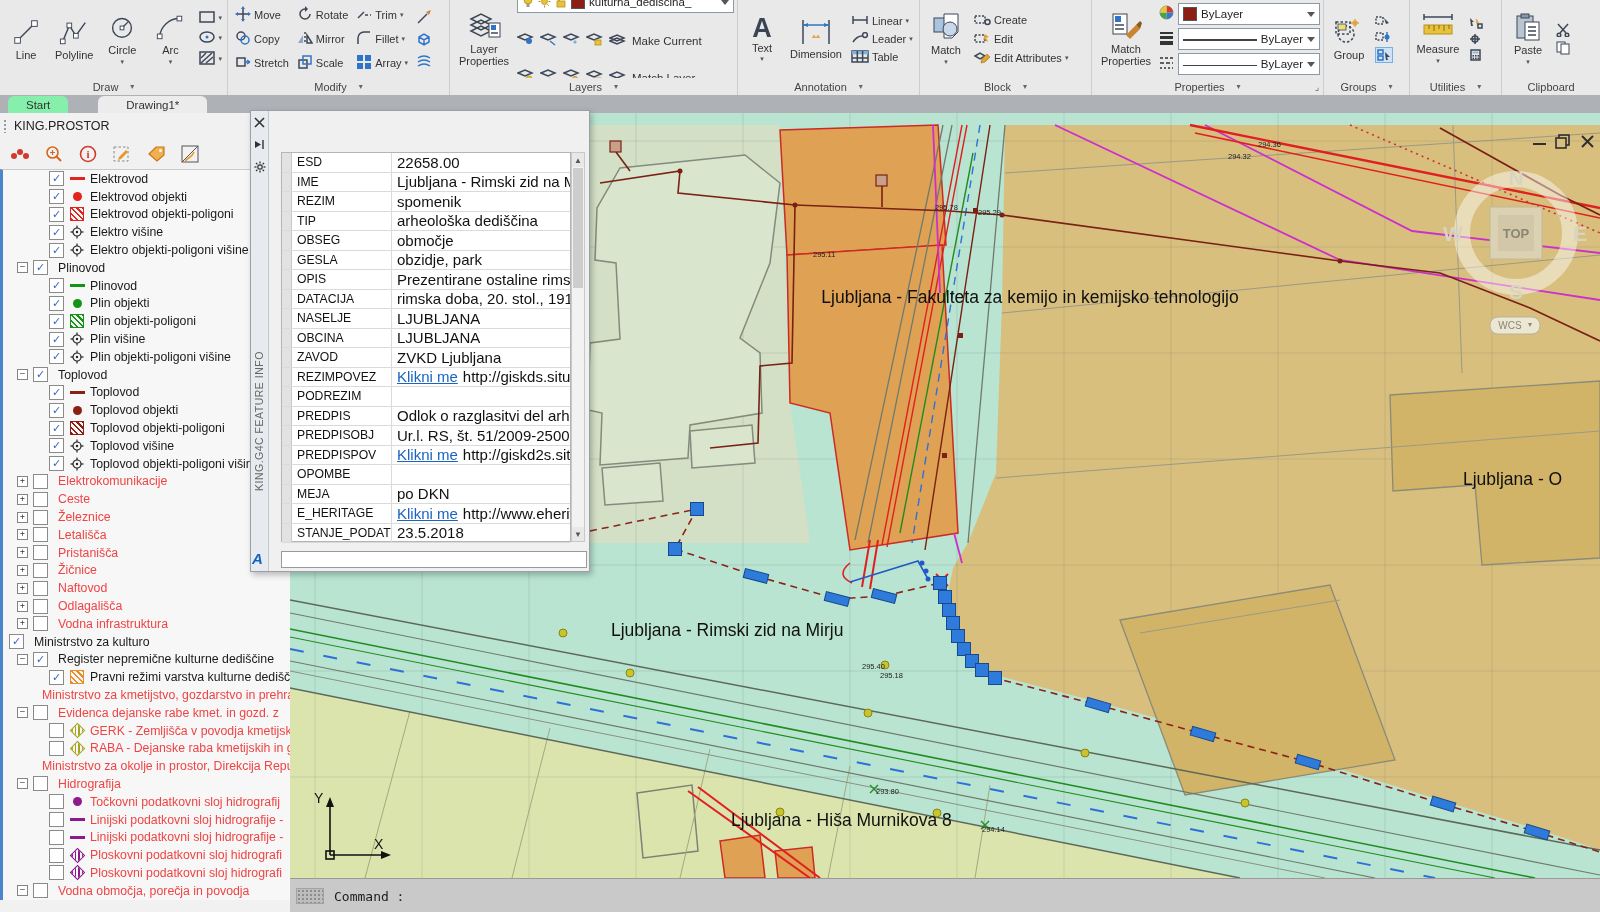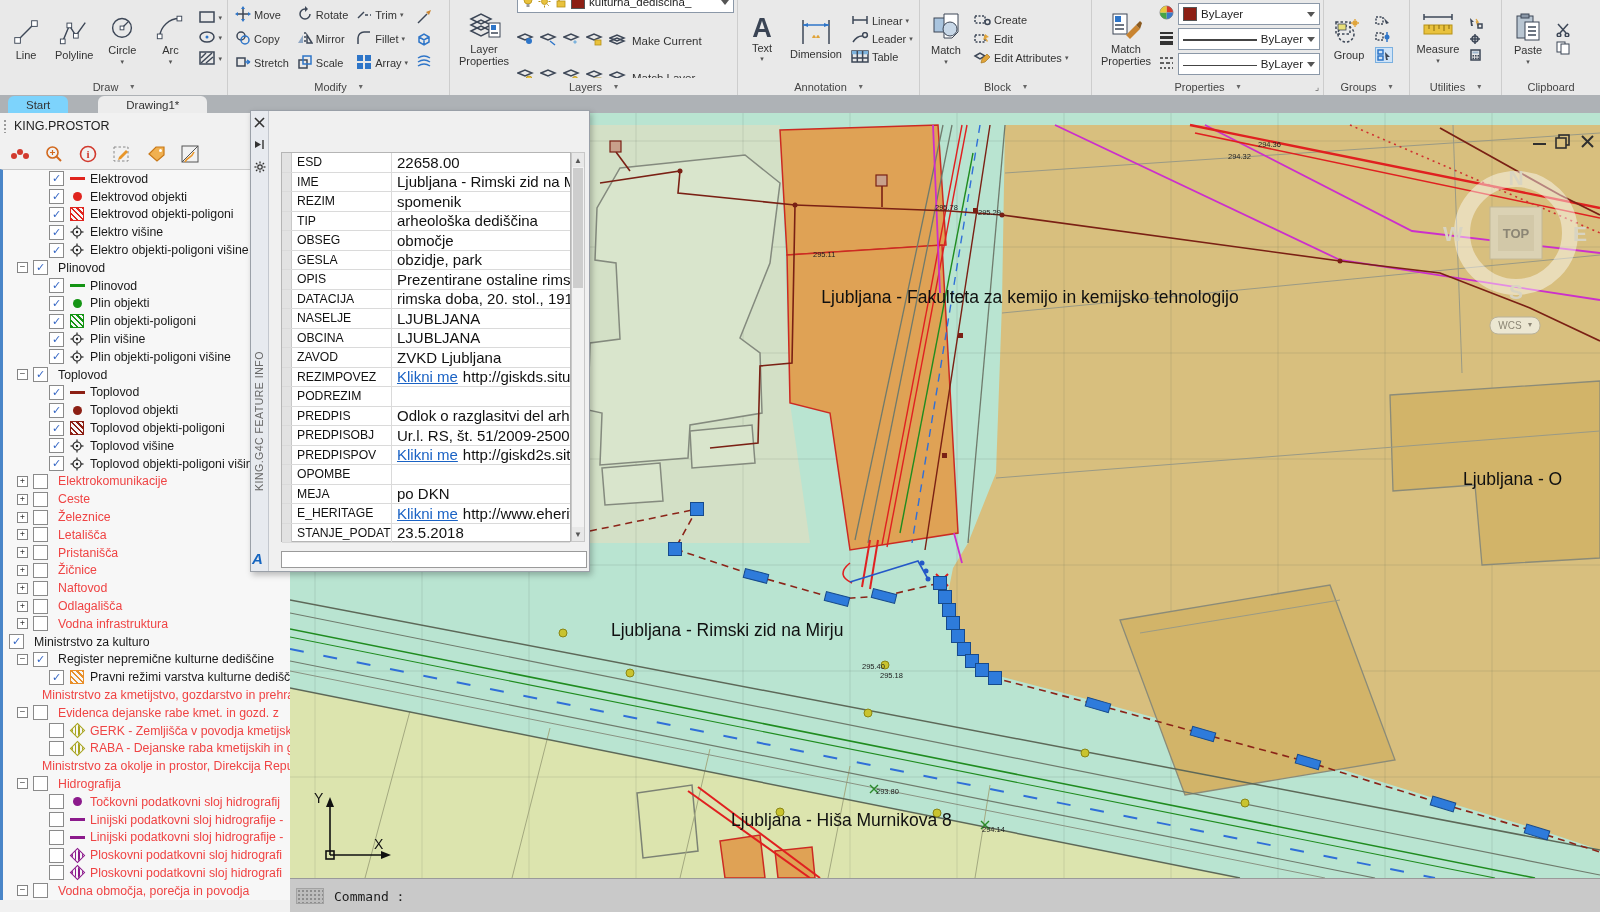--- a/index.html
+++ b/index.html
@@ -28,21 +28,21 @@
   svg .fy{fill:#e9c23d;stroke:#b79217;stroke-width:.8}
   .combo{display:flex;align-items:center;gap:4px;background:#fff;border:1px solid #8b98a8;
     height:20px;padding:0 4px;font-size:11.5px;color:#222}
   .combo .arrow{margin-left:auto;width:0;height:0;border-left:4px solid transparent;border-right:4px solid transparent;border-top:5px solid #555}
   .swatch{width:12px;height:12px;background:#8c1f14;border:1px solid #555;flex:0 0 auto}
   .hl{background:#cfe3f7;border:1px solid #7ab0e0}
   
   #tabbar{position:absolute;left:0;top:95px;width:1600px;height:18px;background:#aeb2b6;display:flex;align-items:flex-end}
   .ftab{height:17px;display:flex;align-items:center;padding:0 18px;font-size:11.5px;color:#333;
     border-radius:6px 6px 0 0;margin-left:8px}
-  .ftab.inactive{background:#7dd3fc}
+  .ftab.inactive{background:#86efac}
   .ftab.active{background:#ececec}
   
   #sidebar{position:absolute;left:0;top:113px;width:290px;height:799px;background:#f1f1f1;overflow:hidden}
   #sb-header{height:26px;display:flex;align-items:center;font-size:12.5px;color:#222;padding-left:14px;position:relative}
   #sb-grip{position:absolute;left:3px;top:6px;width:4px;height:14px;
     background-image:radial-gradient(#9a9a9a 1px,transparent 1px);background-size:4px 4px}
   #sb-tools{height:30px;display:flex;align-items:center;gap:14px;padding-left:10px}
   #sb-tools .ticon{width:20px;height:20px;display:flex;align-items:center;justify-content:center}
   #tree{height:730px;border-left:3px solid #4a86c8;border-top:1px solid #c9c9c9;overflow:hidden;background:#f7f7f7}
   .trow{height:17.8px;display:flex;align-items:center;font-size:12.3px;white-space:nowrap;overflow:hidden}

